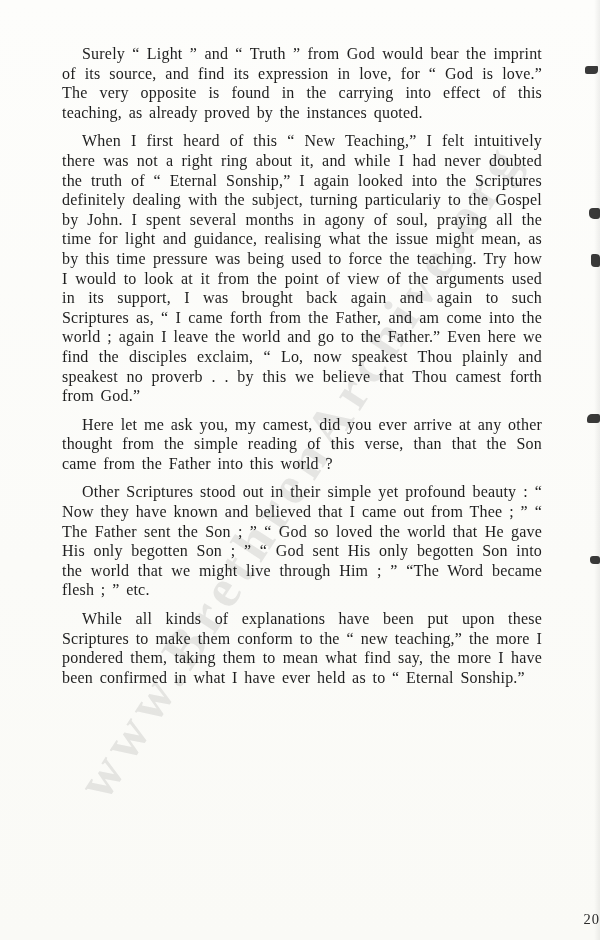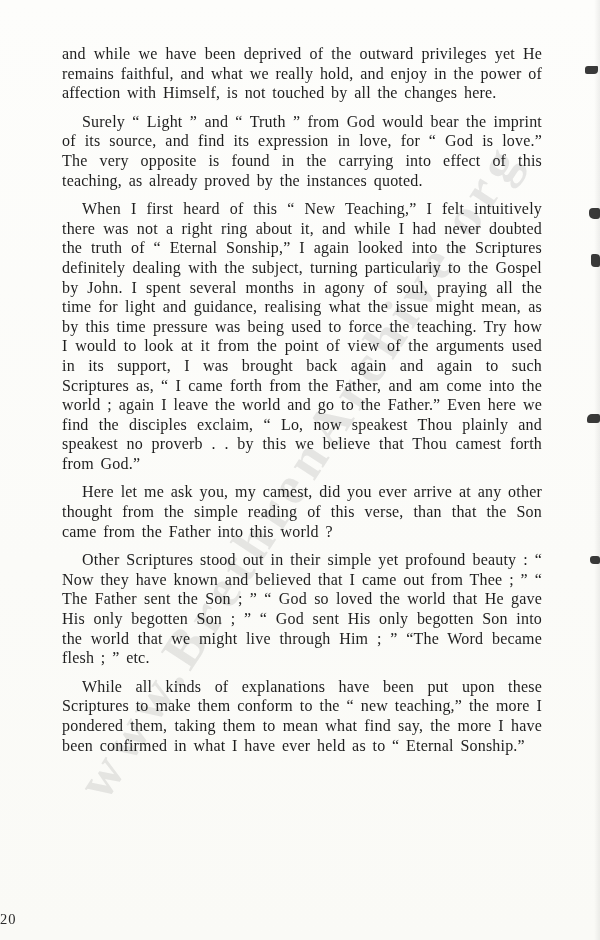--- a/index.html
+++ b/index.html
@@ -41,21 +41,21 @@
   .text-block p.no-indent {
     text-indent: 0;
   }
 
   .page-number {
     position: absolute;
     z-index: 2;
     bottom: 12px;
     left: 0;
     width: 100%;
-    text-align: left;
+    text-align: right;
     font-size: 14.5px;
     letter-spacing: 1px;
     color: #2a2a2a;
   }
 
   .watermark {
     position: absolute;
     z-index: 1;
     left: 50%;
     top: 50%;
@@ -94,21 +94,20 @@
 </head>
 <body>
 
 <div class="page">
 
   <div class="watermark">www.BrethrenArchive.org</div>
 
   <div class="edge-shade"></div>
 
   <div class="text-block">
-    <p class="no-indent">and while we have been deprived of the outward privileges yet He remains faithful, and what we really hold, and enjoy in the power of affection with Himself, is not touched by all the changes here.</p>
     <p>Surely “ Light ” and “ Truth ” from God would bear the imprint of its source, and find its expression in love, for “ God is love.” The very opposite is found in the carrying into effect of this teaching, as already proved by the instances quoted.</p>
     <p>When I first heard of this “ New Teaching,” I felt intuitively there was not a right ring about it, and while I had never doubted the truth of “ Eternal Sonship,” I again looked into the Scriptures definitely dealing with the subject, turning particulariy to the Gospel by John. I spent several months in agony of soul, praying all the time for light and guidance, realising what the issue might mean, as by this time pressure was being used to force the teaching. Try how I would to look at it from the point of view of the arguments used in its support, I was brought back again and again to such Scriptures as, “ I came forth from the Father, and am come into the world ; again I leave the world and go to the Father.” Even here we find the disciples exclaim, “ Lo, now speakest Thou plainly and speakest no proverb . . by this we believe that Thou camest forth from God.”</p>
     <p>Here let me ask you, my camest, did you ever arrive at any other thought from the simple reading of this verse, than that the Son came from the Father into this world ?</p>
     <p>Other Scriptures stood out in their simple yet profound beauty : “ Now they have known and believed that I came out from Thee ; ” “ The Father sent the Son ; ” “ God so loved the world that He gave His only begotten Son ; ” “ God sent His only begotten Son into the world that we might live through Him ; ” “The Word became flesh ; ” etc.</p>
     <p>While all kinds of explanations have been put upon these Scriptures to make them conform to the “ new teaching,” the more I pondered them, taking them to mean what find say, the more I have been confirmed in what I have ever held as to “ Eternal Sonship.”</p>
   </div>
 
   <div class="artifact a1"></div>
   <div class="artifact a2"></div>
   <div class="artifact a3"></div>

